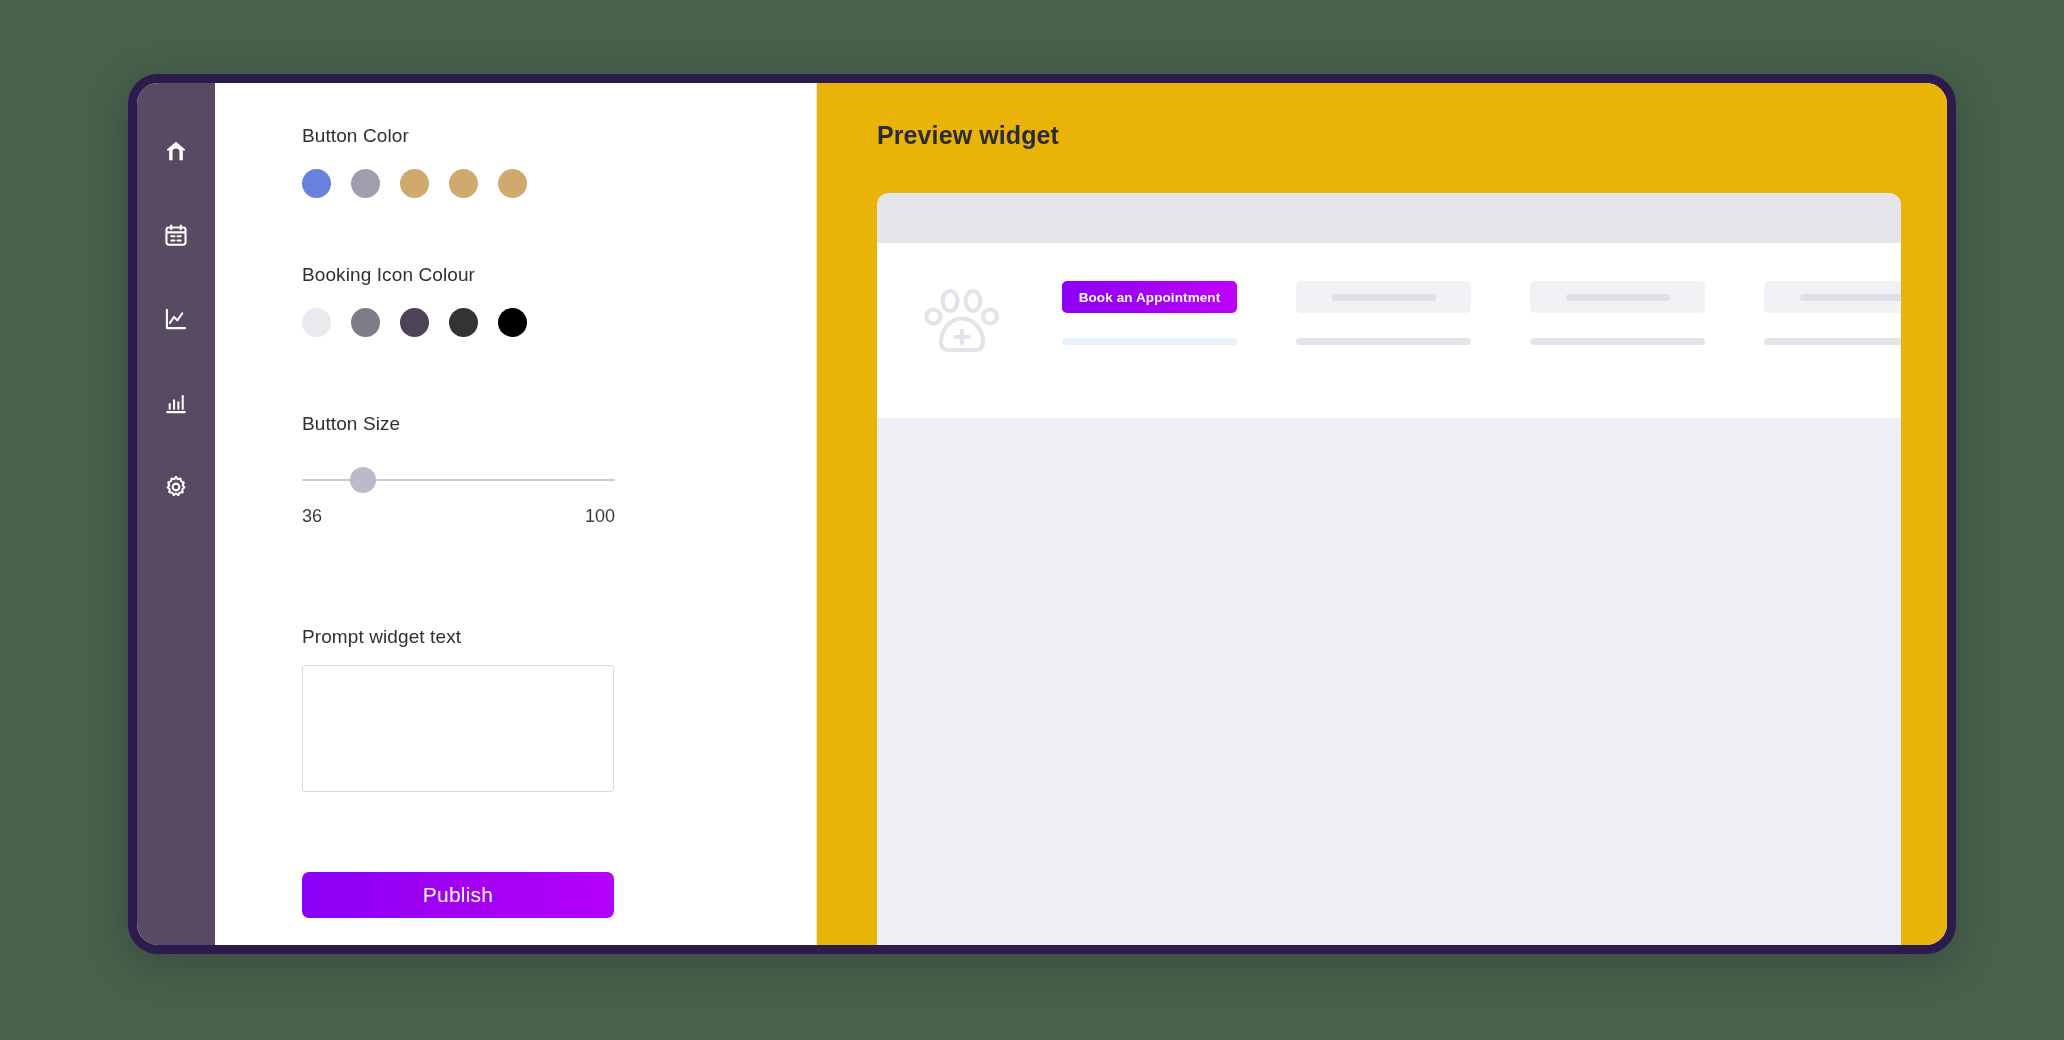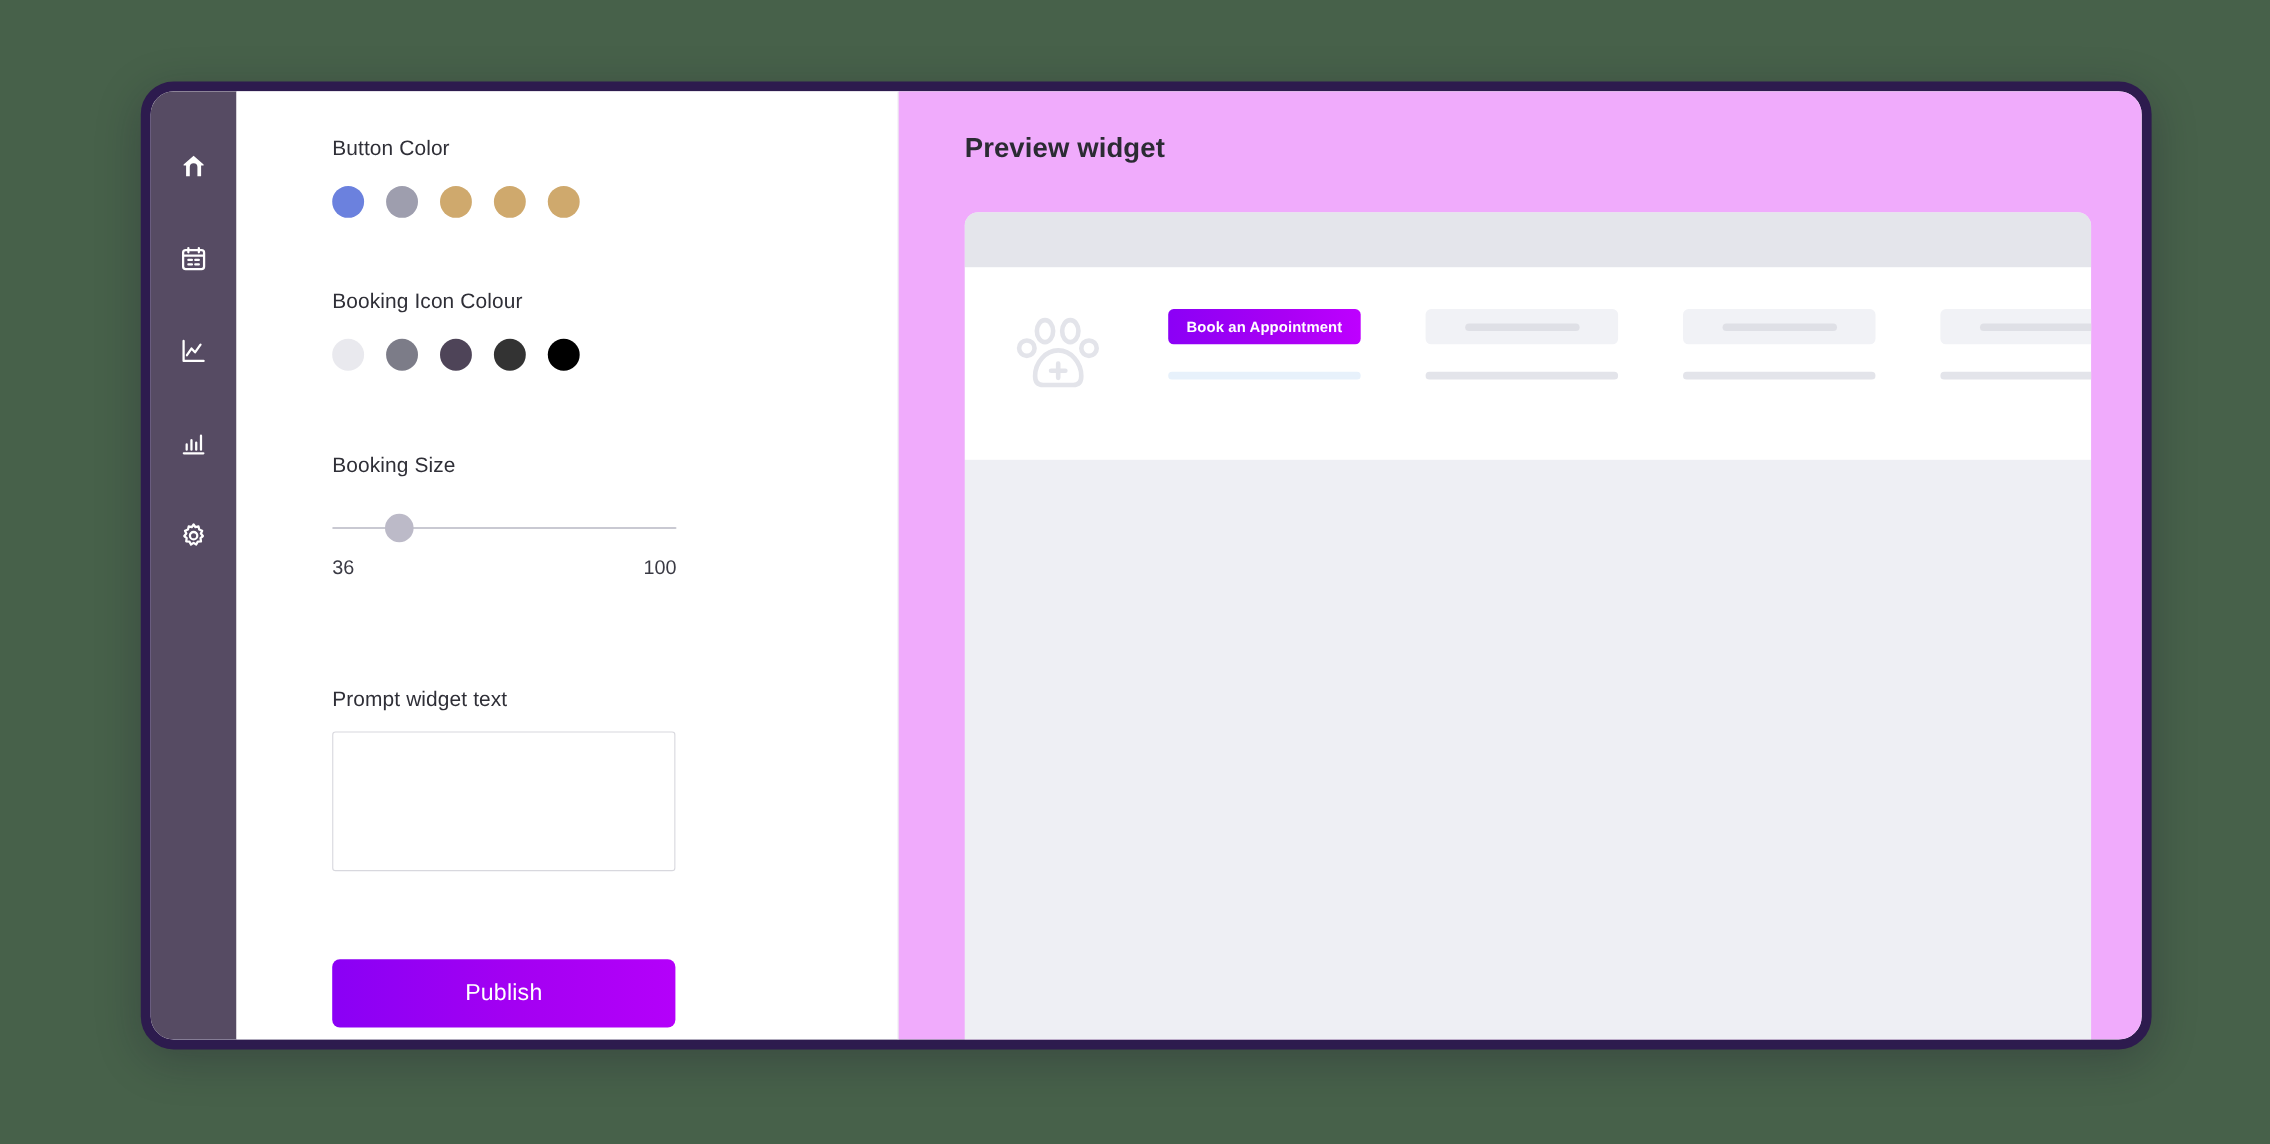--- a/index.html
+++ b/index.html
@@ -136,36 +136,36 @@
     color: #2F2F37;
     padding: 10px 12px;
     outline: none;
     display: block;
   }
 
   
   .publish-btn {
     margin-top: 80px;
     width: 312px;
-    height: 62px;
+    height: 46px;
     border: none;
     border-radius: 7px;
     background: linear-gradient(90deg, #8A00F5 0%, #A400F2 55%, #B400FA 100%);
     color: #ffffff;
     font-size: 21px;
     font-family: "Liberation Sans", sans-serif;
     letter-spacing: .2px;
     cursor: pointer;
     display: block;
   }
 
   
   .preview-panel {
     flex: 1 1 auto;
-    background: #f0abfc;
+    background: #eab308;
     padding: 38px 0 0 60px;
     position: relative;
     overflow: hidden;
   }
   .preview-title {
     font-size: 25px;
     font-weight: 700;
     color: #2B2B33;
     letter-spacing: .1px;
   }
@@ -314,21 +314,21 @@
       <div class="swatch-row">
         <button class="swatch" style="background:#E9E9EE"></button>
         <button class="swatch" style="background:#7C7C88"></button>
         <button class="swatch" style="background:#4E4458"></button>
         <button class="swatch" style="background:#333333"></button>
         <button class="swatch" style="background:#000000"></button>
       </div>
     </div>
 
     <div class="block-gap-2">
-      <div class="field-label">Booking Size</div>
+      <div class="field-label">Button Size</div>
       <div class="slider-wrap">
         <div class="slider-track"></div>
         <div class="slider-thumb"></div>
       </div>
       <div class="slider-scale">
         <span>36</span>
         <span>100</span>
       </div>
     </div>
 

